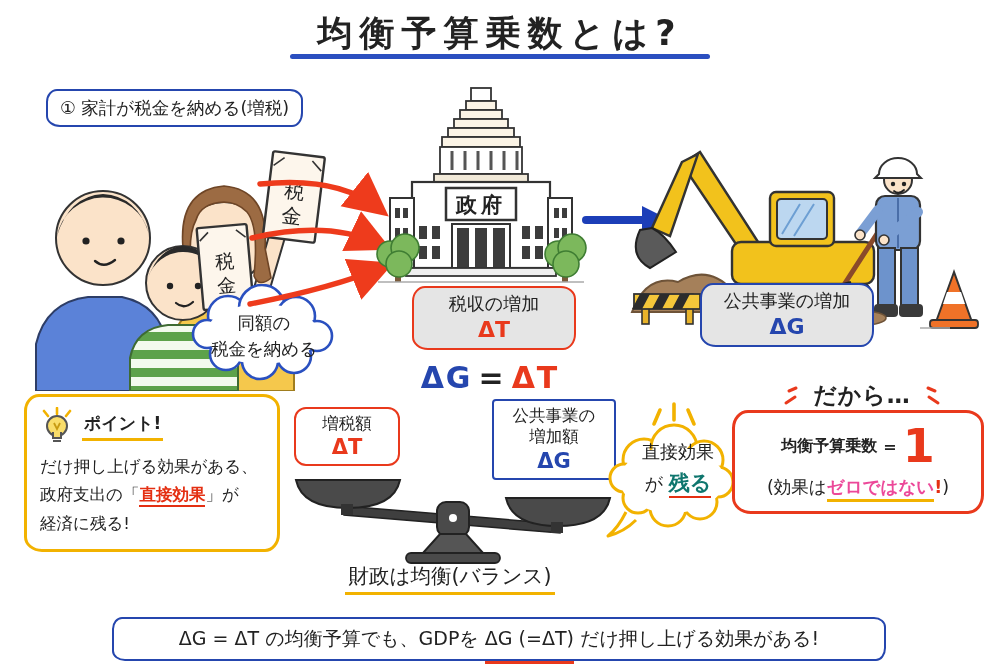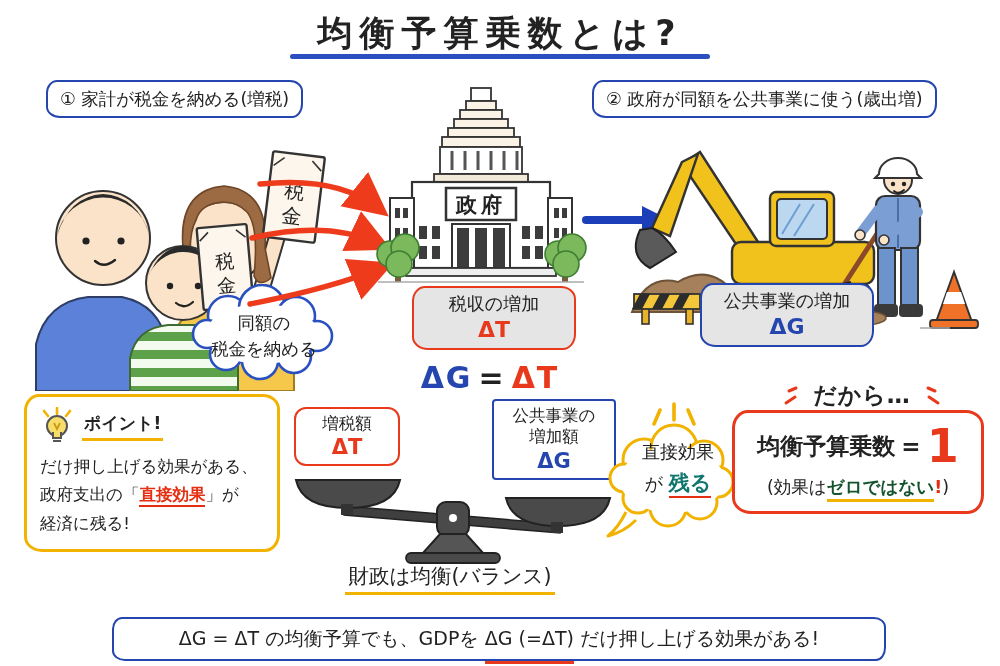--- a/index.html
+++ b/index.html
@@ -7,21 +7,21 @@
     position:relative;width:1000px;height:666px;overflow:hidden;background:#ffffff;
     font-family:"DejaVu Sans",sans-serif;color:#222;
   }
   .abs{position:absolute;}
   
   #title{top:10px;left:0;width:1000px;text-align:center;font-size:35px;font-weight:700;letter-spacing:7px;}
   #title-underline{top:54px;left:290px;width:420px;height:5px;background:#2b4fc0;border-radius:3px;}
   
   .step-box{
     background:#fff;border:2.5px solid #2546ae;border-radius:11px 13px 11px 14px/13px 11px 14px 11px;
-    padding:5px 12px;font-size:17.5px;font-weight:500;white-space:nowrap;
+    padding:5px 12px;font-size:17.5px;font-weight:500;white-space:nowrap;margin-top:9px;
   }
   #step1{left:46px;top:80px;}
   #step2{left:592px;top:80px;}
   
   .result-box{background:#e5e5e5;text-align:center;padding:4px 10px 6px;}
   .result-box .lbl{font-size:18px;}
   .result-box .sym{font-size:22px;font-weight:700;margin-top:1px;}
   #tax-box{left:412px;top:286px;width:140px;border:2.5px solid #e9391c;border-radius:13px 15px 13px 16px/15px 13px 16px 13px;}
   #tax-box .sym{color:#e9391c;}
   #works-box{left:700px;top:283px;width:150px;border:2.5px solid #2546ae;border-radius:13px 15px 13px 16px/15px 13px 16px 13px;}
@@ -52,45 +52,44 @@
   #effect-text{left:620px;top:438px;width:116px;text-align:center;font-size:18px;line-height:1.6;}
   #effect-text .big-red{color:#0f766e;font-size:21px;font-weight:700;border-bottom:2.5px solid #e42f12;padding-bottom:1px;}
   
   #dakara-row{left:744px;top:380px;width:236px;display:flex;align-items:center;justify-content:center;gap:4px;}
   #dakara-label{font-size:23px;font-weight:700;letter-spacing:1px;}
   #conclusion-box{
     left:732px;top:410px;width:226px;background:#fff;border:3px solid #e9391c;
     border-radius:16px 18px 16px 19px/18px 16px 19px 16px;padding:10px 10px 12px;text-align:center;
   }
   #conclusion-line1{display:flex;align-items:center;justify-content:center;gap:6px;}
-  #conclusion-line1 .f{font-size:23px;font-weight:700;}
+  #conclusion-line1 .f{font-size:16px;font-weight:700;}
   #conclusion-line1 .one{font-size:46px;line-height:1;font-weight:700;color:#e9391c;}
   #conclusion-line2{margin-top:6px;font-size:17.5px;}
-  #conclusion-line2 .zr{color:#14532d;font-weight:700;border-bottom:3.5px solid #f2b200;padding-bottom:2px;}
+  #conclusion-line2 .zr{color:#ec4899;font-weight:700;border-bottom:3.5px solid #f2b200;padding-bottom:2px;}
   #conclusion-line2 .bang{color:#e42f12;font-weight:700;}
   
   #footer-box{
     left:112px;top:617px;width:750px;background:#fff;border:2.5px solid #2546ae;
     border-radius:10px 12px 10px 13px/12px 10px 13px 10px;padding:7px 10px;text-align:center;
     font-size:19px;white-space:nowrap;
   }
   #footer-box .u-red{border-bottom:3px solid #e9391c;padding-bottom:12px;}
   svg{display:block;}
   svg text{font-family:"DejaVu Sans",sans-serif;}
 </style>
 </head>
 <body>
 
 <div id="stage">
 
   <div class="abs" id="title">均衡予算乗数とは?</div>
   <div class="abs" id="title-underline"></div>
 
   <div class="abs step-box" id="step1">① 家計が税金を納める(増税)</div>
-  <div class="abs step-box" id="step2">② 政府が同額を公共事業に使う(歳出増)</div>
 
   <svg class="abs" style="left:18px;top:126px" width="320" height="265" viewBox="0 0 320 265">
 
     <g>
       <path d="M18,265 L18,218 Q28,176 70,171 L104,171 Q142,179 149,218 L149,265 Z" fill="#5b82d8" stroke="#2d3d66" stroke-width="2"></path>
       <circle cx="85" cy="112" r="47" fill="#fbe3c9" stroke="#333" stroke-width="2"></circle>
       <path d="M39,110 A47,47 0 0 1 131,108 Q119,70 85,68 Q51,70 39,110 Z" fill="#2a2a2a"></path>
       <circle cx="68" cy="115" r="3.6" fill="#222"></circle>
         <circle cx="103" cy="115" r="3.6" fill="#222"></circle>
       <path d="M77,135 Q86,143 97,134" fill="none" stroke="#222" stroke-width="2.4" stroke-linecap="round"></path>

